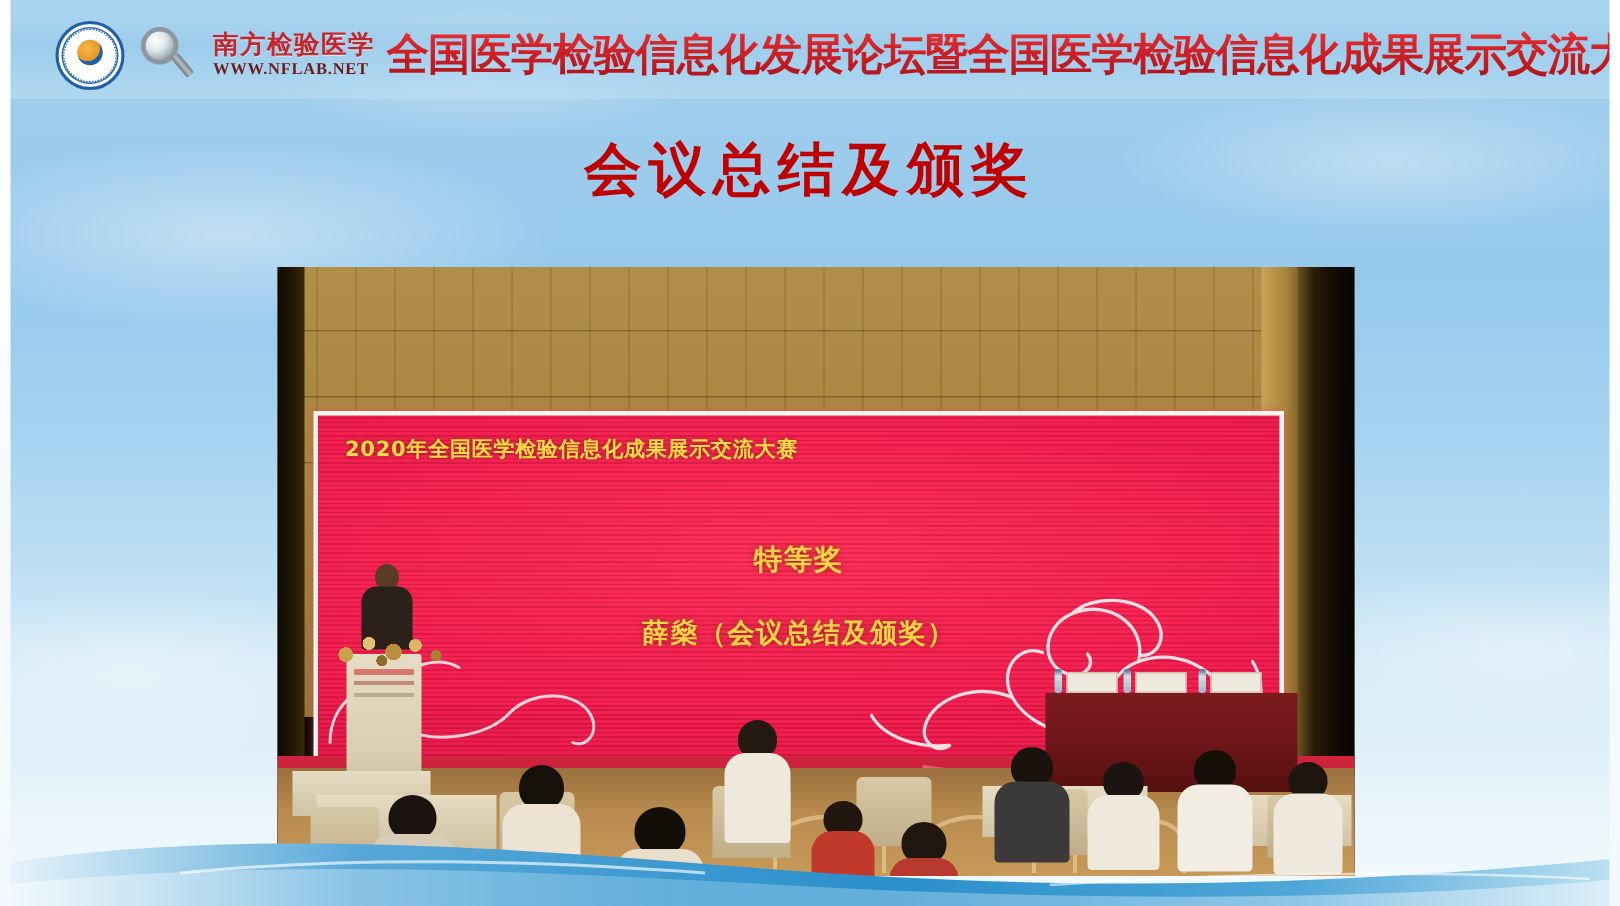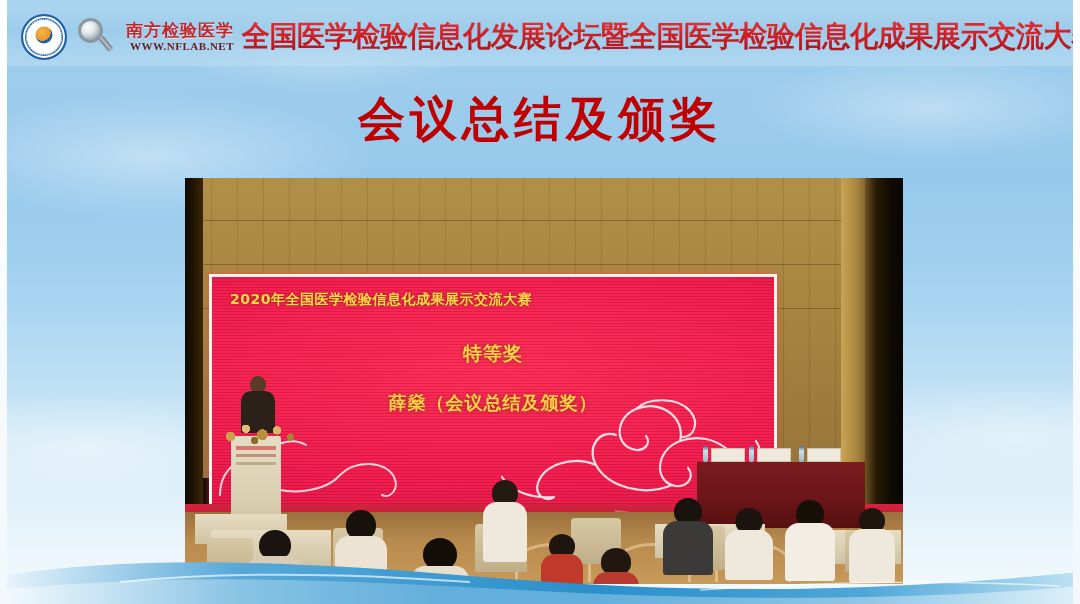--- a/index.html
+++ b/index.html
@@ -59,23 +59,22 @@
       rgba(176,214,238,0.55) 0%,
       rgba(154,203,234,0.75) 38%,
       rgba(171,213,240,0.65) 72%,
       rgba(196,226,244,0.45) 100%);
     z-index: 20;
   }
   .header-logos {
     display: flex;
     align-items: center;
     gap: 9px;
-    padding-left: 14px;
+    padding-left: 30px;
     flex: none;
-    text-align: right;
   }
   .seal {
     width: 42px; height: 42px;
     border-radius: 50%;
     background: radial-gradient(circle at 50% 45%, #ffffff 52%, #e8f2f9 70%, #ffffff 100%);
     border: 2px solid #1f5fa8;
     box-shadow: inset 0 0 0 2px #ffffff, inset 0 0 0 3px #2a6cb5;
     position: relative;
     overflow: hidden;
   }
@@ -159,21 +158,21 @@
     transform-origin: left center;
   }
 
   
   .slide-title {
     position: absolute;
     left: 0; right: 0;
     top: 88px;
     text-align: center;
     font-family: "DejaVu Sans", sans-serif;
-    font-size: 47px;
+    font-size: 38px;
     font-weight: bold;
     letter-spacing: 5px;
     color: #c00000;
     z-index: 15;
   }
 
   
   .photo {
     position: absolute;
     left: 185px;
@@ -217,21 +216,21 @@
     position: absolute;
     right: 36px; top: 0;
     width: 26px; height: 345px;
     background: linear-gradient(90deg,#caa355,#a9863f 60%,#7d6129);
   }
   
   .led {
     position: absolute;
     left: 24px;
     top: 96px;
-    width: 568px;
+    width: 647px;
     height: 236px;
     background:
       radial-gradient(ellipse 120% 90% at 50% 40%, #ff2a55 0%, #f2184a 55%, #d50f3f 100%);
     border: 3px solid #fdf4f0;
     box-sizing: border-box;
     overflow: hidden;
     box-shadow: 0 0 6px rgba(255,60,90,0.55);
   }
   .led::after {
     content: "";
@@ -272,21 +271,21 @@
     letter-spacing: 1px;
     text-shadow: 0 0 4px rgba(130,40,0,0.75);
     white-space: nowrap;
   }
   .led-line2 {
     font-family: "DejaVu Sans", sans-serif;
     font-size: 19px;
     font-weight: bold;
     color: #ffd24a;
     letter-spacing: 1px;
-    margin-top: 0;
+    margin-top: 19px;
     text-shadow: 0 0 4px rgba(130,40,0,0.75);
   }
   .led-line3 {
     font-family: "DejaVu Sans", sans-serif;
     font-size: 18px;
     font-weight: bold;
     color: #ffd24a;
     letter-spacing: 1px;
     margin-top: 24px;
     text-shadow: 0 0 4px rgba(130,40,0,0.75);

